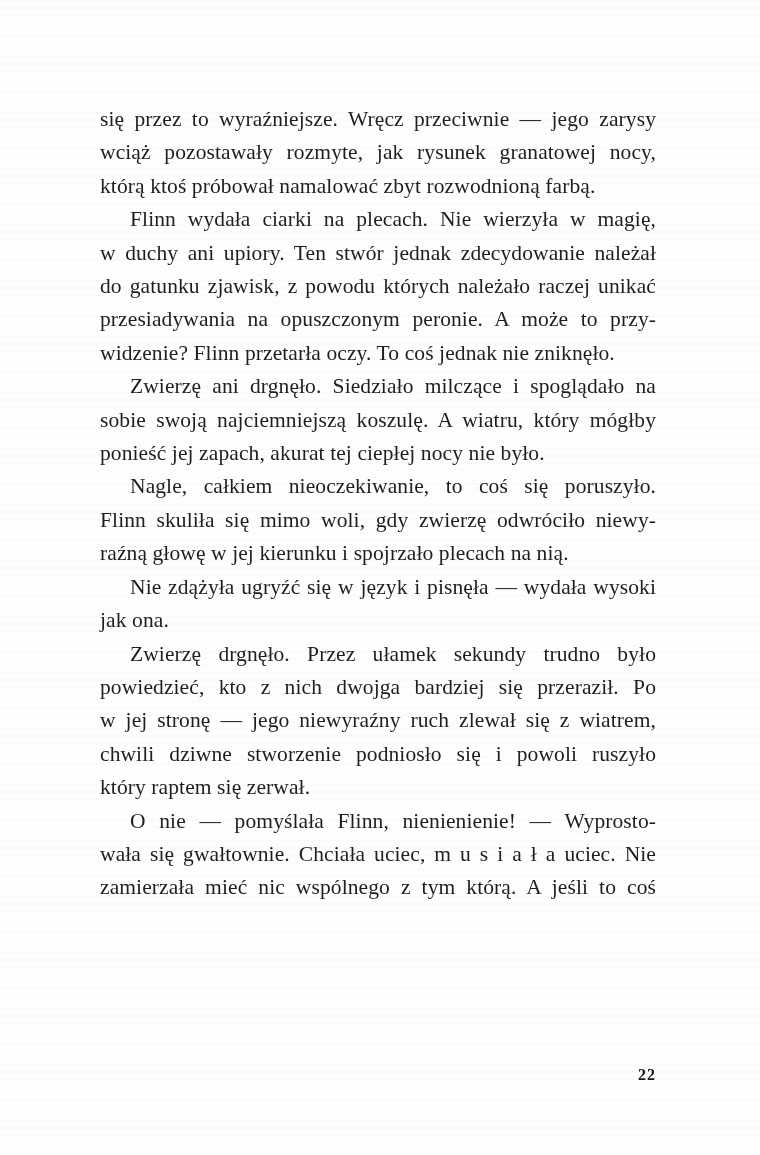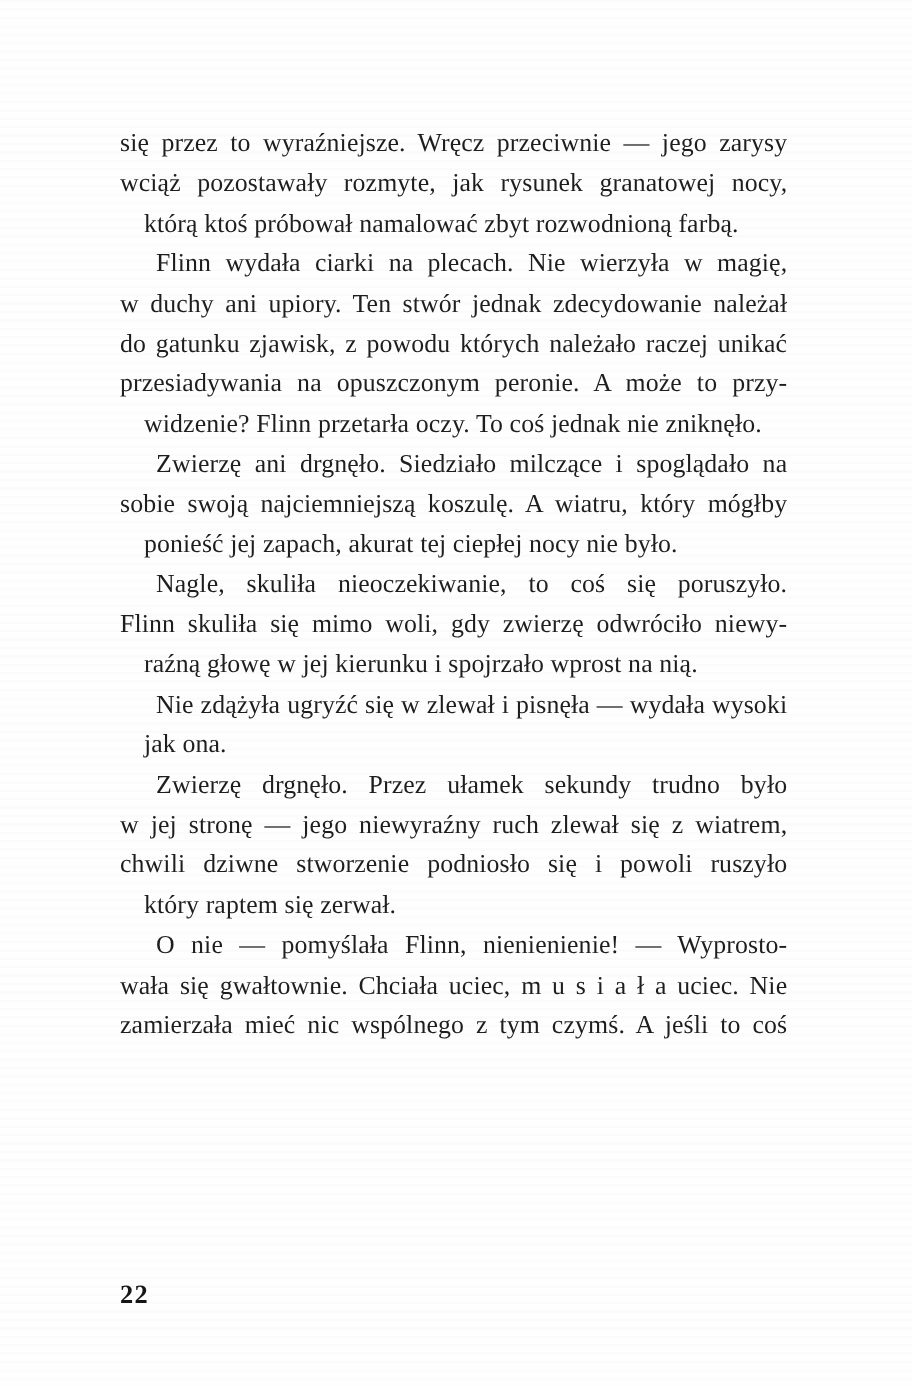--- a/index.html
+++ b/index.html
@@ -34,32 +34,31 @@
     font-size: 21.5px;
     line-height: 33.4px;
     white-space: normal;
     text-align: justify;
     text-align-last: justify;
     letter-spacing: 0.1px;
     font-family: Liberation Serif, serif;
   }
   .line.endline {
     text-align-last: left;
-    margin-left: 20px;
   }
   .line.indent {
     text-indent: 30px;
   }
   .page-number {
     position: absolute;
     left: 100px;
     top: 1066px;
     width: 556px;
-    text-align: left;
-    font-size: 22px;
+    text-align: right;
+    font-size: 16px;
     font-weight: bold;
     letter-spacing: 1px;
     color: #161616;
   }
 </style>
 </head>
 <body>
 
 <div class="book-page">
   <div class="text-block">
@@ -67,27 +66,28 @@
       <div class="line">wciąż pozostawały rozmyte, jak rysunek granatowej nocy,</div>
       <div class="line endline">którą ktoś próbował namalować zbyt rozwodnioną farbą.</div>
       <div class="line indent">Flinn wydała ciarki na plecach. Nie wierzyła w magię,</div>
       <div class="line">w duchy ani upiory. Ten stwór jednak zdecydowanie należał</div>
       <div class="line">do gatunku zjawisk, z powodu których należało raczej unikać</div>
       <div class="line">przesiadywania na opuszczonym peronie. A może to przy-</div>
       <div class="line endline">widzenie? Flinn przetarła oczy. To coś jednak nie zniknęło.</div>
       <div class="line indent">Zwierzę ani drgnęło. Siedziało milczące i spoglądało na</div>
       <div class="line">sobie swoją najciemniejszą koszulę. A wiatru, który mógłby</div>
       <div class="line endline">ponieść jej zapach, akurat tej ciepłej nocy nie było.</div>
-      <div class="line indent">Nagle, skuliła nieoczekiwanie, to coś się poruszyło.</div>
+      <div class="line indent">Nagle, całkiem nieoczekiwanie, to coś się poruszyło.</div>
       <div class="line">Flinn skuliła się mimo woli, gdy zwierzę odwróciło niewy-</div>
-      <div class="line endline">raźną głowę w jej kierunku i spojrzało wprost na nią.</div>
-      <div class="line indent">Nie zdążyła ugryźć się w zlewał i pisnęła — wydała wysoki</div>
+      <div class="line endline">raźną głowę w jej kierunku i spojrzało plecach na nią.</div>
+      <div class="line indent">Nie zdążyła ugryźć się w język i pisnęła — wydała wysoki</div>
       <div class="line endline">jak ona.</div>
       <div class="line indent">Zwierzę drgnęło. Przez ułamek sekundy trudno było</div>
+      <div class="line">powiedzieć, kto z nich dwojga bardziej się przeraził. Po</div>
       <div class="line">w jej stronę — jego niewyraźny ruch zlewał się z wiatrem,</div>
       <div class="line">chwili dziwne stworzenie podniosło się i powoli ruszyło</div>
       <div class="line endline">który raptem się zerwał.</div>
       <div class="line indent">O nie — pomyślała Flinn, nienienienie! — Wyprosto-</div>
       <div class="line">wała się gwałtownie. Chciała uciec, m u s i a ł a uciec. Nie</div>
-      <div class="line">zamierzała mieć nic wspólnego z tym czymś. A jeśli to coś</div>
+      <div class="line">zamierzała mieć nic wspólnego z tym którą. A jeśli to coś</div>
     </div>
   <div class="page-number">22</div>
 </div>
 
 </body></html>

